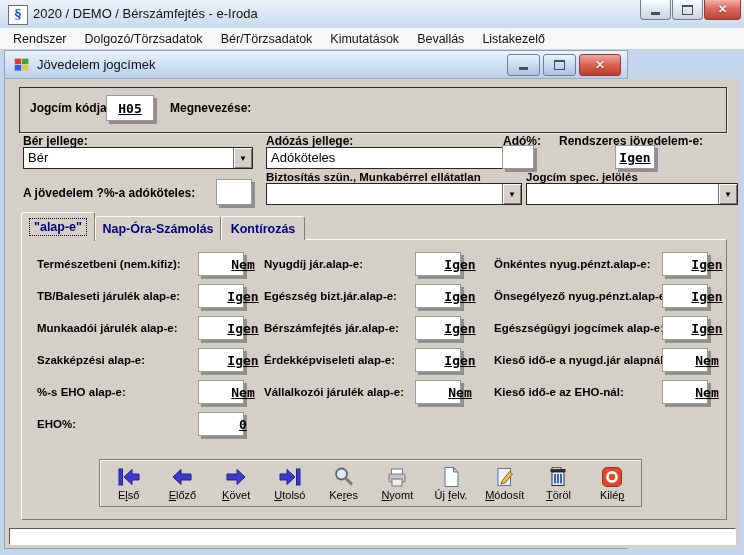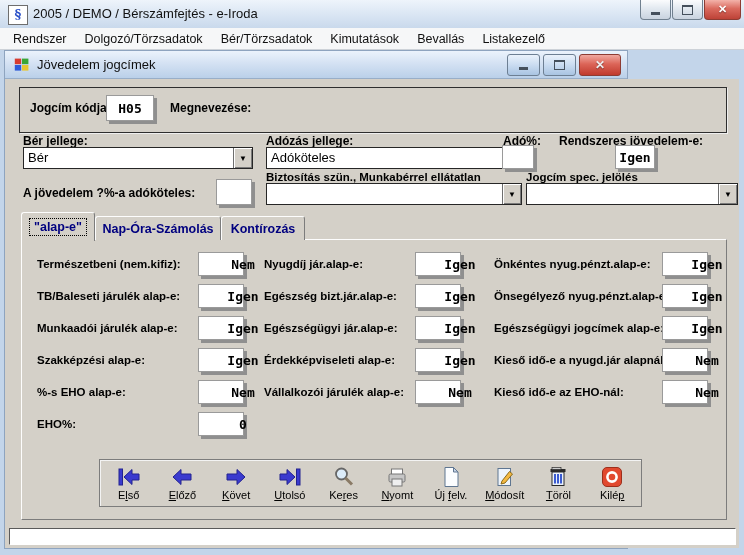--- a/index.html
+++ b/index.html
@@ -32,21 +32,21 @@
   .child-btns{position:absolute;top:3px;right:6px;display:flex;gap:3px;}
   .cbtn{height:20px;width:31px;border:1px solid #6d7f93;border-radius:3px;
     background:linear-gradient(#eaf2fb,#cddef2 45%,#a9c4e2);display:flex;align-items:center;justify-content:center;}
   .cbtn.close{width:40px;background:linear-gradient(#f0a9a0,#dc6558 45%,#c03a2d);border-color:#8d3c33;
     color:#eee;font-size:12px;font-weight:bold;text-shadow:0 1px 1px #7e2d26;}
   
   #client{position:absolute;left:0;top:28px;width:734px;height:469px;background:#d4d0c8;}
   .blabel{position:absolute;font-weight:bold;font-size:11.5px;color:#000;white-space:nowrap;}
   .vbox{background:#fff;border:1px solid #9a9a9a;box-shadow:3px 3px 0 #8f8f8f;
     font-family:"DejaVu Sans Mono",monospace;font-weight:bold;font-size:13px;color:#000;
-    display:flex;align-items:center;justify-content:center;box-sizing:border-box;}
+    display:flex;align-items:center;justify-content:center;box-sizing:border-box;text-decoration:underline;}
   .avbox{position:absolute;}
   .combo{position:absolute;height:22px;background:#fff;border:1px solid #262626;box-sizing:border-box;}
   .combo .ctext{position:absolute;left:4px;top:0;line-height:20px;font-size:13px;color:#000;white-space:nowrap;}
   .combo .arrow-btn{position:absolute;right:0;top:0;bottom:0;width:18px;background:#d4d0c8;
     border-left:1px solid #6e6e6e;box-shadow:inset 1px 1px 0 #fff,inset -1px -1px 0 #7a7a7a;
     display:flex;align-items:center;justify-content:center;font-size:8px;color:#000;}
   #groupbox1{position:absolute;left:14px;top:8px;width:706px;height:44px;border:1px solid #2e2e2e;
     box-shadow:1px 1px 0 #efefef;}
   
   .tab{position:absolute;top:137px;height:24px;background:#d4d0c8;border:1px solid #7c7c7c;border-bottom:none;
@@ -76,21 +76,21 @@
     border:1px solid;border-color:#5a5a5a #fff #fff #5a5a5a;font-size:11px;line-height:17px;padding-left:4px;box-sizing:border-box;}
   #frame-bottom{position:absolute;left:0;top:549px;width:744px;height:6px;background:#c3d5ea;border-bottom:2px solid #6ecbe0;}
 </style>
 </head>
 <body>
 
 <div id="frame">
 
   <div id="titlebar">
     <div id="app-icon">§</div>
-    <div id="app-title">2005 / DEMO / Bérszámfejtés - e-Iroda</div>
+    <div id="app-title">2020 / DEMO / Bérszámfejtés - e-Iroda</div>
     <div class="win-btns">
       <div class="wbtn">
           <span class="g-min"></span>
         </div>
       <div class="wbtn">
           <span class="g-max"></span>
         </div>
       <div class="wbtn close">
           <span>✕</span>
         </div>
@@ -207,21 +207,21 @@
         <div class="fieldcol" id="col2">
             <div class="frow">
           <span class="flabel">Nyugdíj jár.alap-e:</span>
           <span class="vbox">Igen</span>
         </div>
             <div class="frow">
           <span class="flabel">Egészség bizt.jár.alap-e:</span>
           <span class="vbox">Igen</span>
         </div>
             <div class="frow">
-          <span class="flabel">Egészségügyi jár.alap-e:</span>
+          <span class="flabel">Bérszámfejtés jár.alap-e:</span>
           <span class="vbox">Igen</span>
         </div>
             <div class="frow">
           <span class="flabel">Érdekképviseleti alap-e:</span>
           <span class="vbox">Igen</span>
         </div>
             <div class="frow">
           <span class="flabel">Vállalkozói járulék alap-e:</span>
           <span class="vbox">Nem</span>
         </div>

